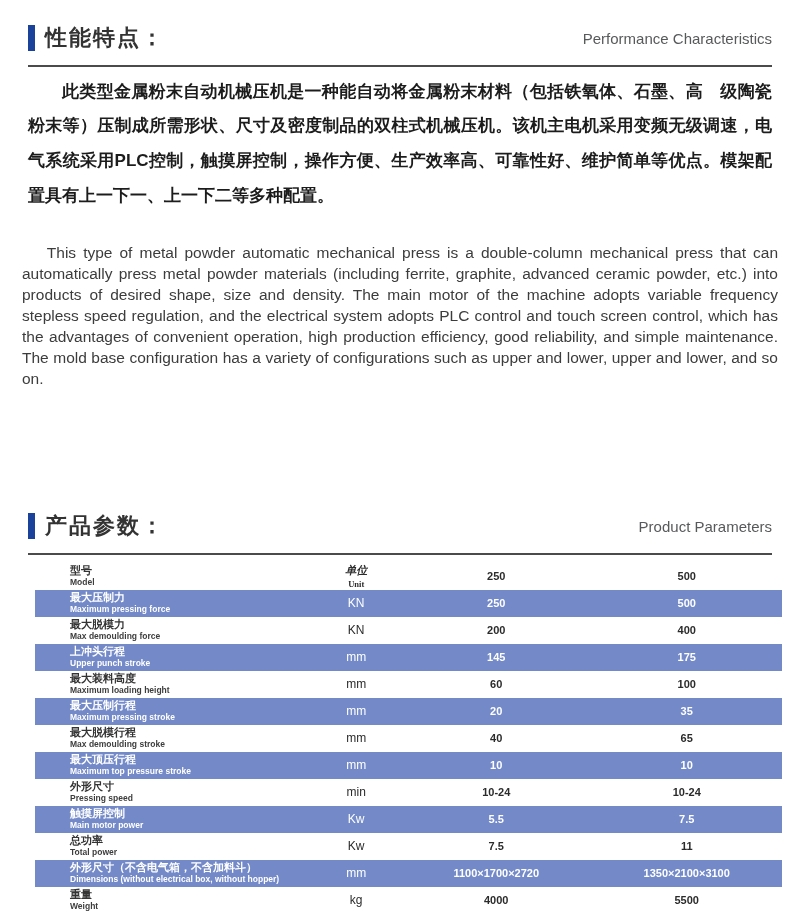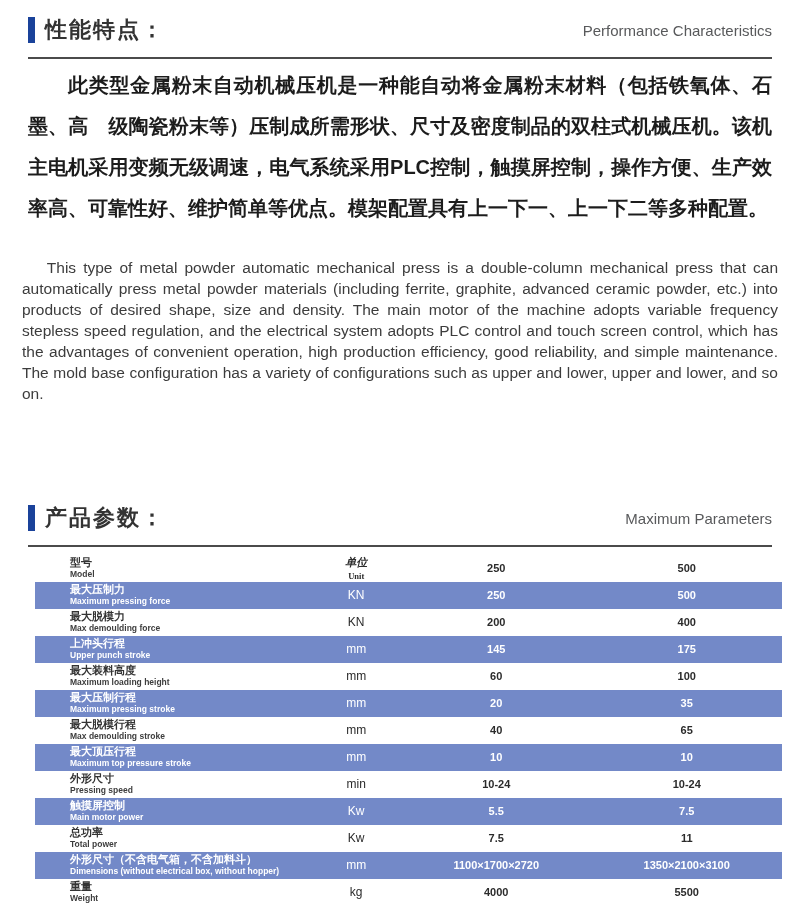--- a/index.html
+++ b/index.html
@@ -9,21 +9,21 @@
     width: 800px;
     height: 914px;
     background: #ffffff;
     font-family: "Liberation Sans", "DejaVu Sans", sans-serif;
     color: #333333;
     overflow: hidden;
   }
 
   
   .sec-header {
-    margin: 0 28px;
+    margin: 8px 28px;
     padding-top: 16px;
     padding-bottom: 12px;
     border-bottom: 2px solid #4b4b4b;
     display: flex;
     justify-content: space-between;
     align-items: center;
   }
   .sec-left { display: flex; align-items: center; gap: 10px; }
   .accent-bar {
     width: 7px;
@@ -40,21 +40,21 @@
   }
   .sec-title-en {
     font-size: 15px;
     color: #58595b;
     font-weight: normal;
   }
 
   
   .para-zh {
     margin: 6px 28px 0 28px;
-    font-size: 20px;
+    font-size: 17px;
     font-weight: bold;
     color: #1c1c1c;
     line-height: 2.05;
     text-align: justify;
     text-indent: 2em;
   }
   .para-en {
     margin: 28px 22px 0 22px;
     font-size: 15.5px;
     color: #3c3c3c;
@@ -116,21 +116,21 @@
 
     <p class="para-en">This type of metal powder automatic mechanical press is a double-column mechanical press that can automatically press metal powder materials (including ferrite, graphite, advanced ceramic powder, etc.) into products of desired shape, size and density. The main motor of the machine adopts variable frequency stepless speed regulation, and the electrical system adopts PLC control and touch screen control, which has the advantages of convenient operation, high production efficiency, good reliability, and simple maintenance. The mold base configuration has a variety of configurations such as upper and lower, upper and lower, and so on.</p>
   </section>
 
   <section class="sec-parameters">
     <div class="sec-header">
       <div class="sec-left">
         <span class="accent-bar"></span>
         <span class="sec-title-zh">产品参数：</span>
       </div>
-      <span class="sec-title-en">Maximum Parameters</span>
+      <span class="sec-title-en">Product Parameters</span>
     </div>
 
     <div class="spec-table" id="spec-table">
       <div class="spec-row">
         <div class="c-label">
           <div class="zh">型号</div>
           <div class="en">Model</div>
         </div>
         <div class="c-unit">
           <div class="zh">单位</div>

